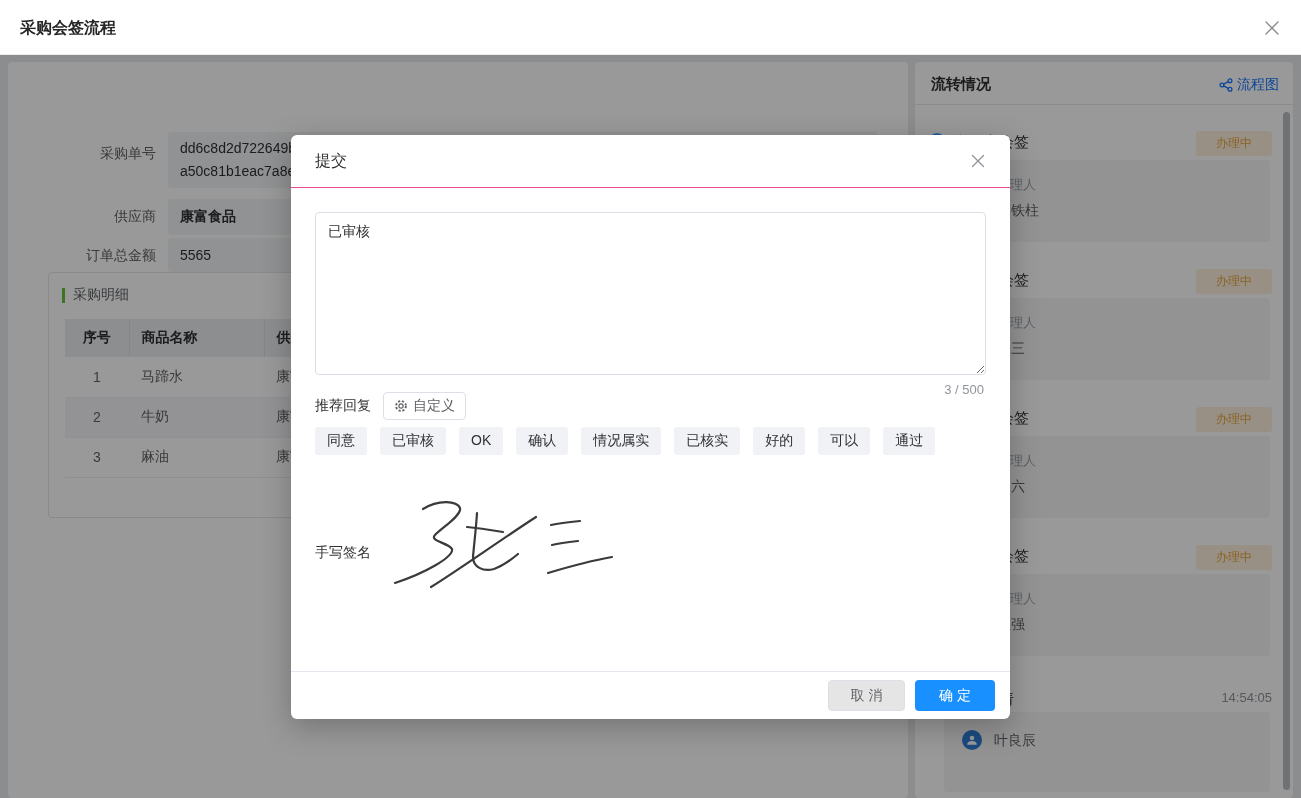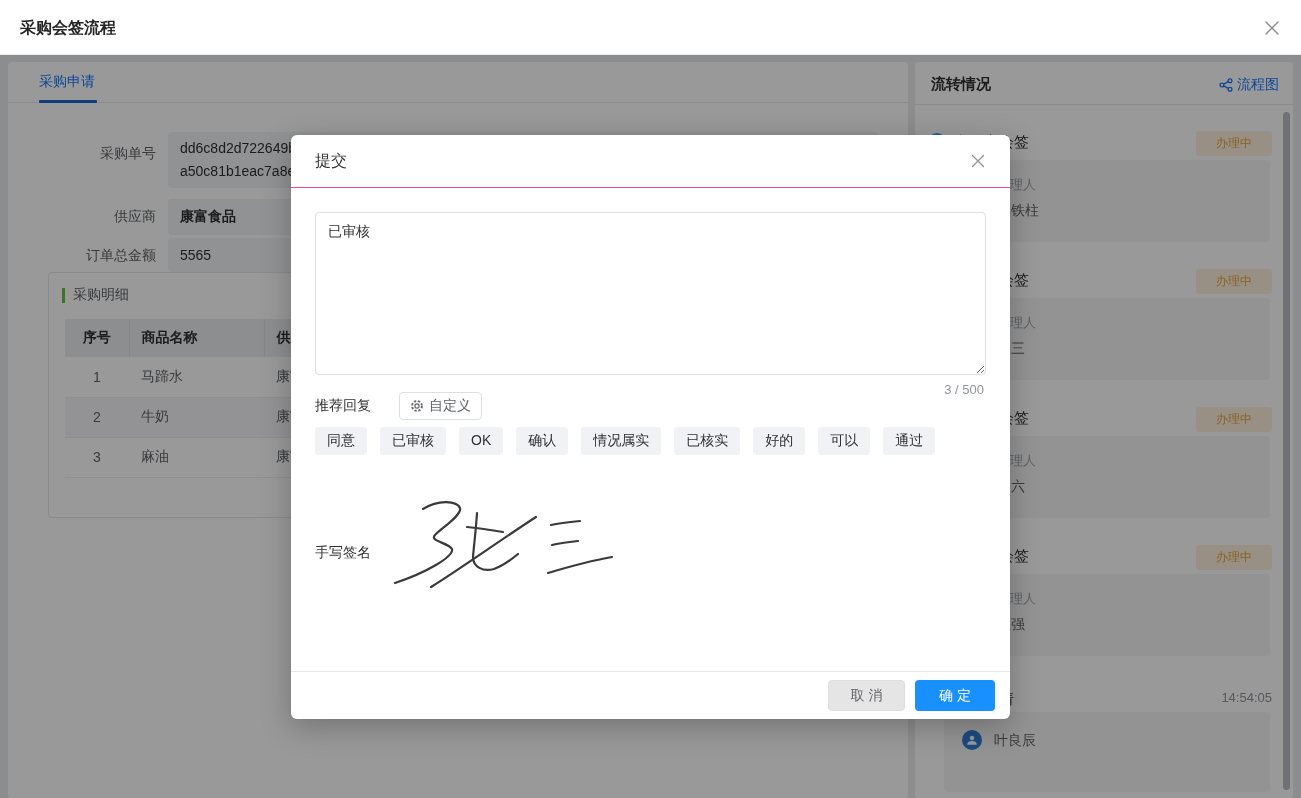--- a/index.html
+++ b/index.html
@@ -70,21 +70,21 @@
   
   .modal { position:absolute; left:291px; top:135px; width:719px; height:584px; background:#fff; border-radius:6px; box-shadow:0 8px 30px rgba(0,0,0,0.25); z-index:20; }
   .modal-head { position:absolute; left:0; top:0; width:100%; height:53px; border-bottom:1px solid #ec4899; }
   .modal-title { position:absolute; left:24px; top:16px; font-size:16px; color:#303133; }
   .modal-close { position:absolute; right:24px; top:18px; width:16px; height:16px; color:#909399; cursor:pointer; }
 
   .comment { position:absolute; left:24px; top:77px; width:671px; height:163px; border:1px solid #dcdfe6; border-radius:4px; padding:8px 12px; font-family:inherit; font-size:14px; color:#303133; resize:vertical; outline:none; line-height:20px; }
   .counter { position:absolute; right:26px; top:247px; font-size:13px; color:#909399; }
 
   .suggest-row { position:absolute; left:24px; top:257px; display:flex; align-items:center; }
-  .suggest-label { font-size:14px; color:#303133; margin-right:28px; }
+  .suggest-label { font-size:14px; color:#303133; margin-right:12px; }
   .custom-btn { display:flex; align-items:center; gap:5px; border:1px solid #dcdfe6; border-radius:4px; background:#fff; padding:4px 10px; font-size:14px; color:#606266; cursor:pointer; }
 
   .chips { position:absolute; left:24px; top:292px; display:flex; gap:13px; }
   .chip { background:#f0f2f5; color:#303133; font-size:14px; padding:5px 12px; border-radius:3px; cursor:pointer; white-space:nowrap; }
 
   .sig-label { position:absolute; left:24px; top:409px; font-size:14px; color:#303133; }
   .sig-canvas { position:absolute; left:90px; top:348px; width:260px; height:140px; }
 
   .modal-foot { position:absolute; left:0; top:536px; width:100%; height:48px; border-top:1px solid #e4e7ed; }
   .btn-cancel { position:absolute; right:105px; top:8px; width:77px; height:31px; background:#e5e5e5; border:1px solid #dcdfe6; border-radius:4px; color:#606266; font-size:14px; cursor:pointer; }
@@ -102,24 +102,20 @@
     <div class="close">
       <svg width="18" height="18" viewBox="0 0 18 18">
           <path d="M3 3 L15 15 M15 3 L3 15" stroke="currentColor" stroke-width="1.4" stroke-linecap="round"></path>
         </svg>
     </div>
   </div>
 
   <div class="content">
 
     <div class="panel left-panel">
-      <div class="tabbar">
-        <div class="tab">采购申请</div>
-        <div class="tab-underline"></div>
-      </div>
 
       <div class="fld-label" style="left:38px; top:83px;">采购单号</div>
       <div class="fld-box multi" style="top:70px;">
         <div>dd6c8d2d722649b2</div>
         <div>a50c81b1eac7a8e</div>
       </div>
 
       <div class="fld-label" style="left:38px; top:146px;">供应商</div>
       <div class="fld-box single bold-val" style="top:137px;">康富食品</div>
 

